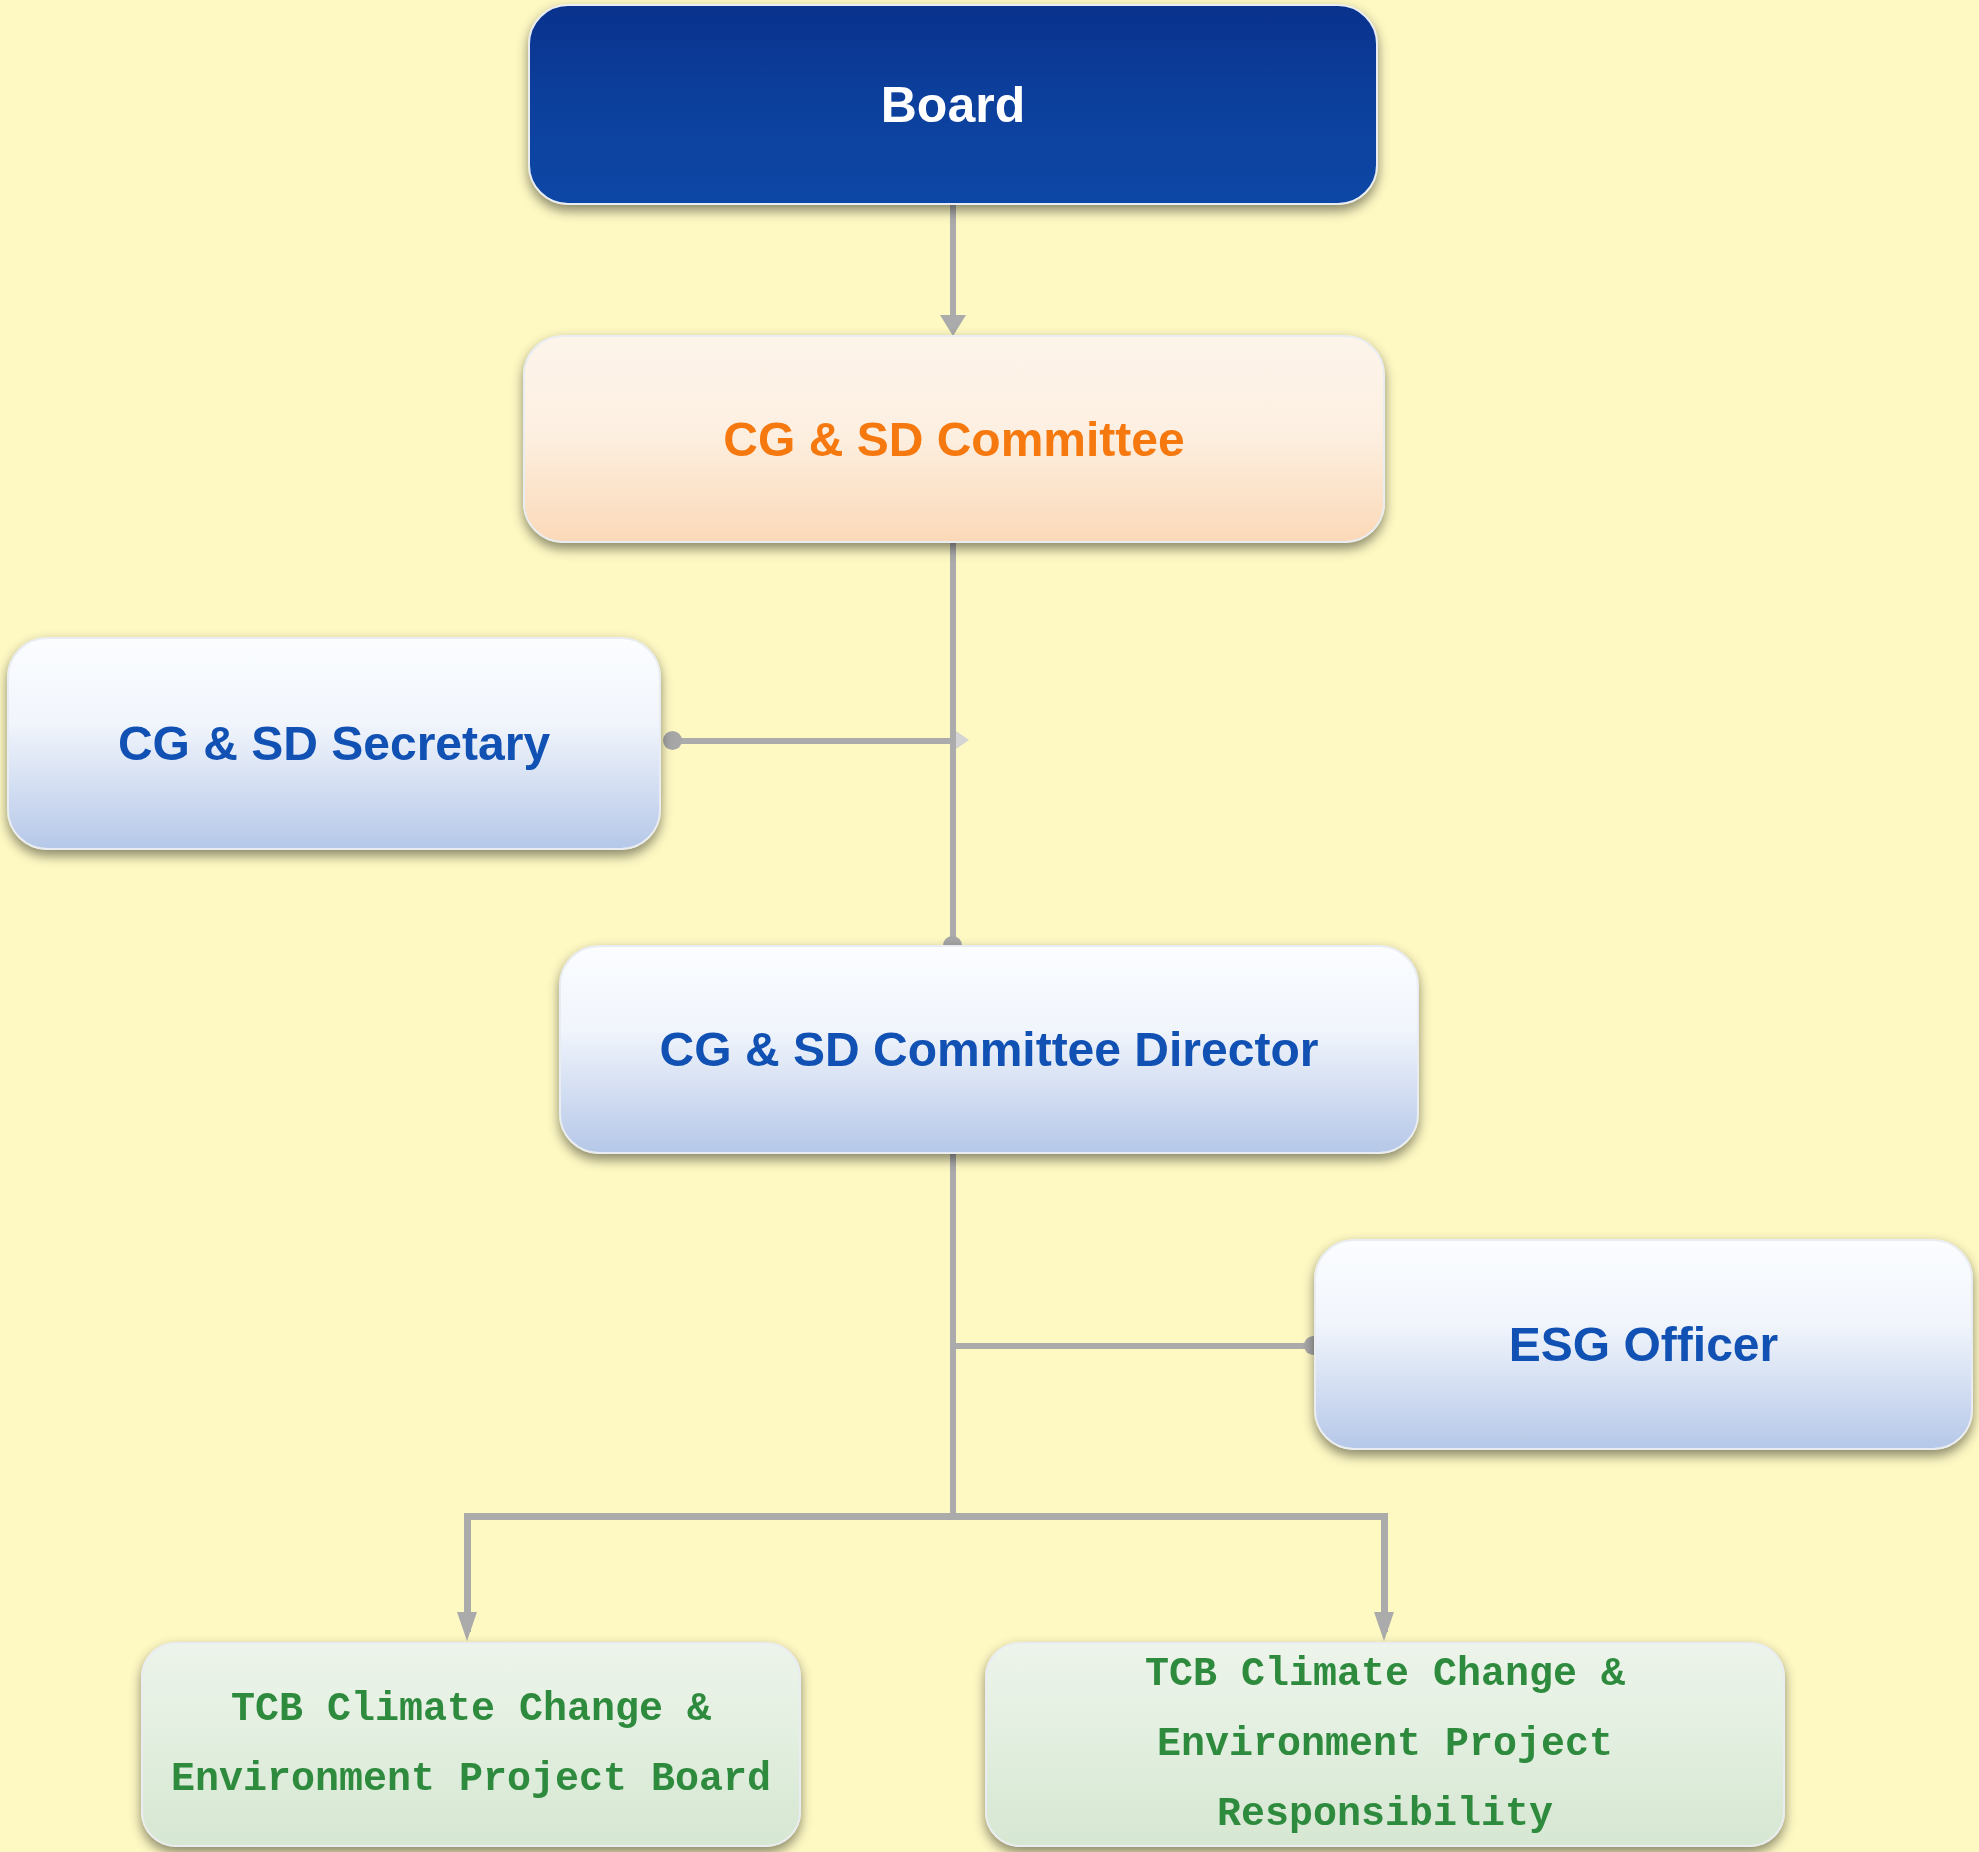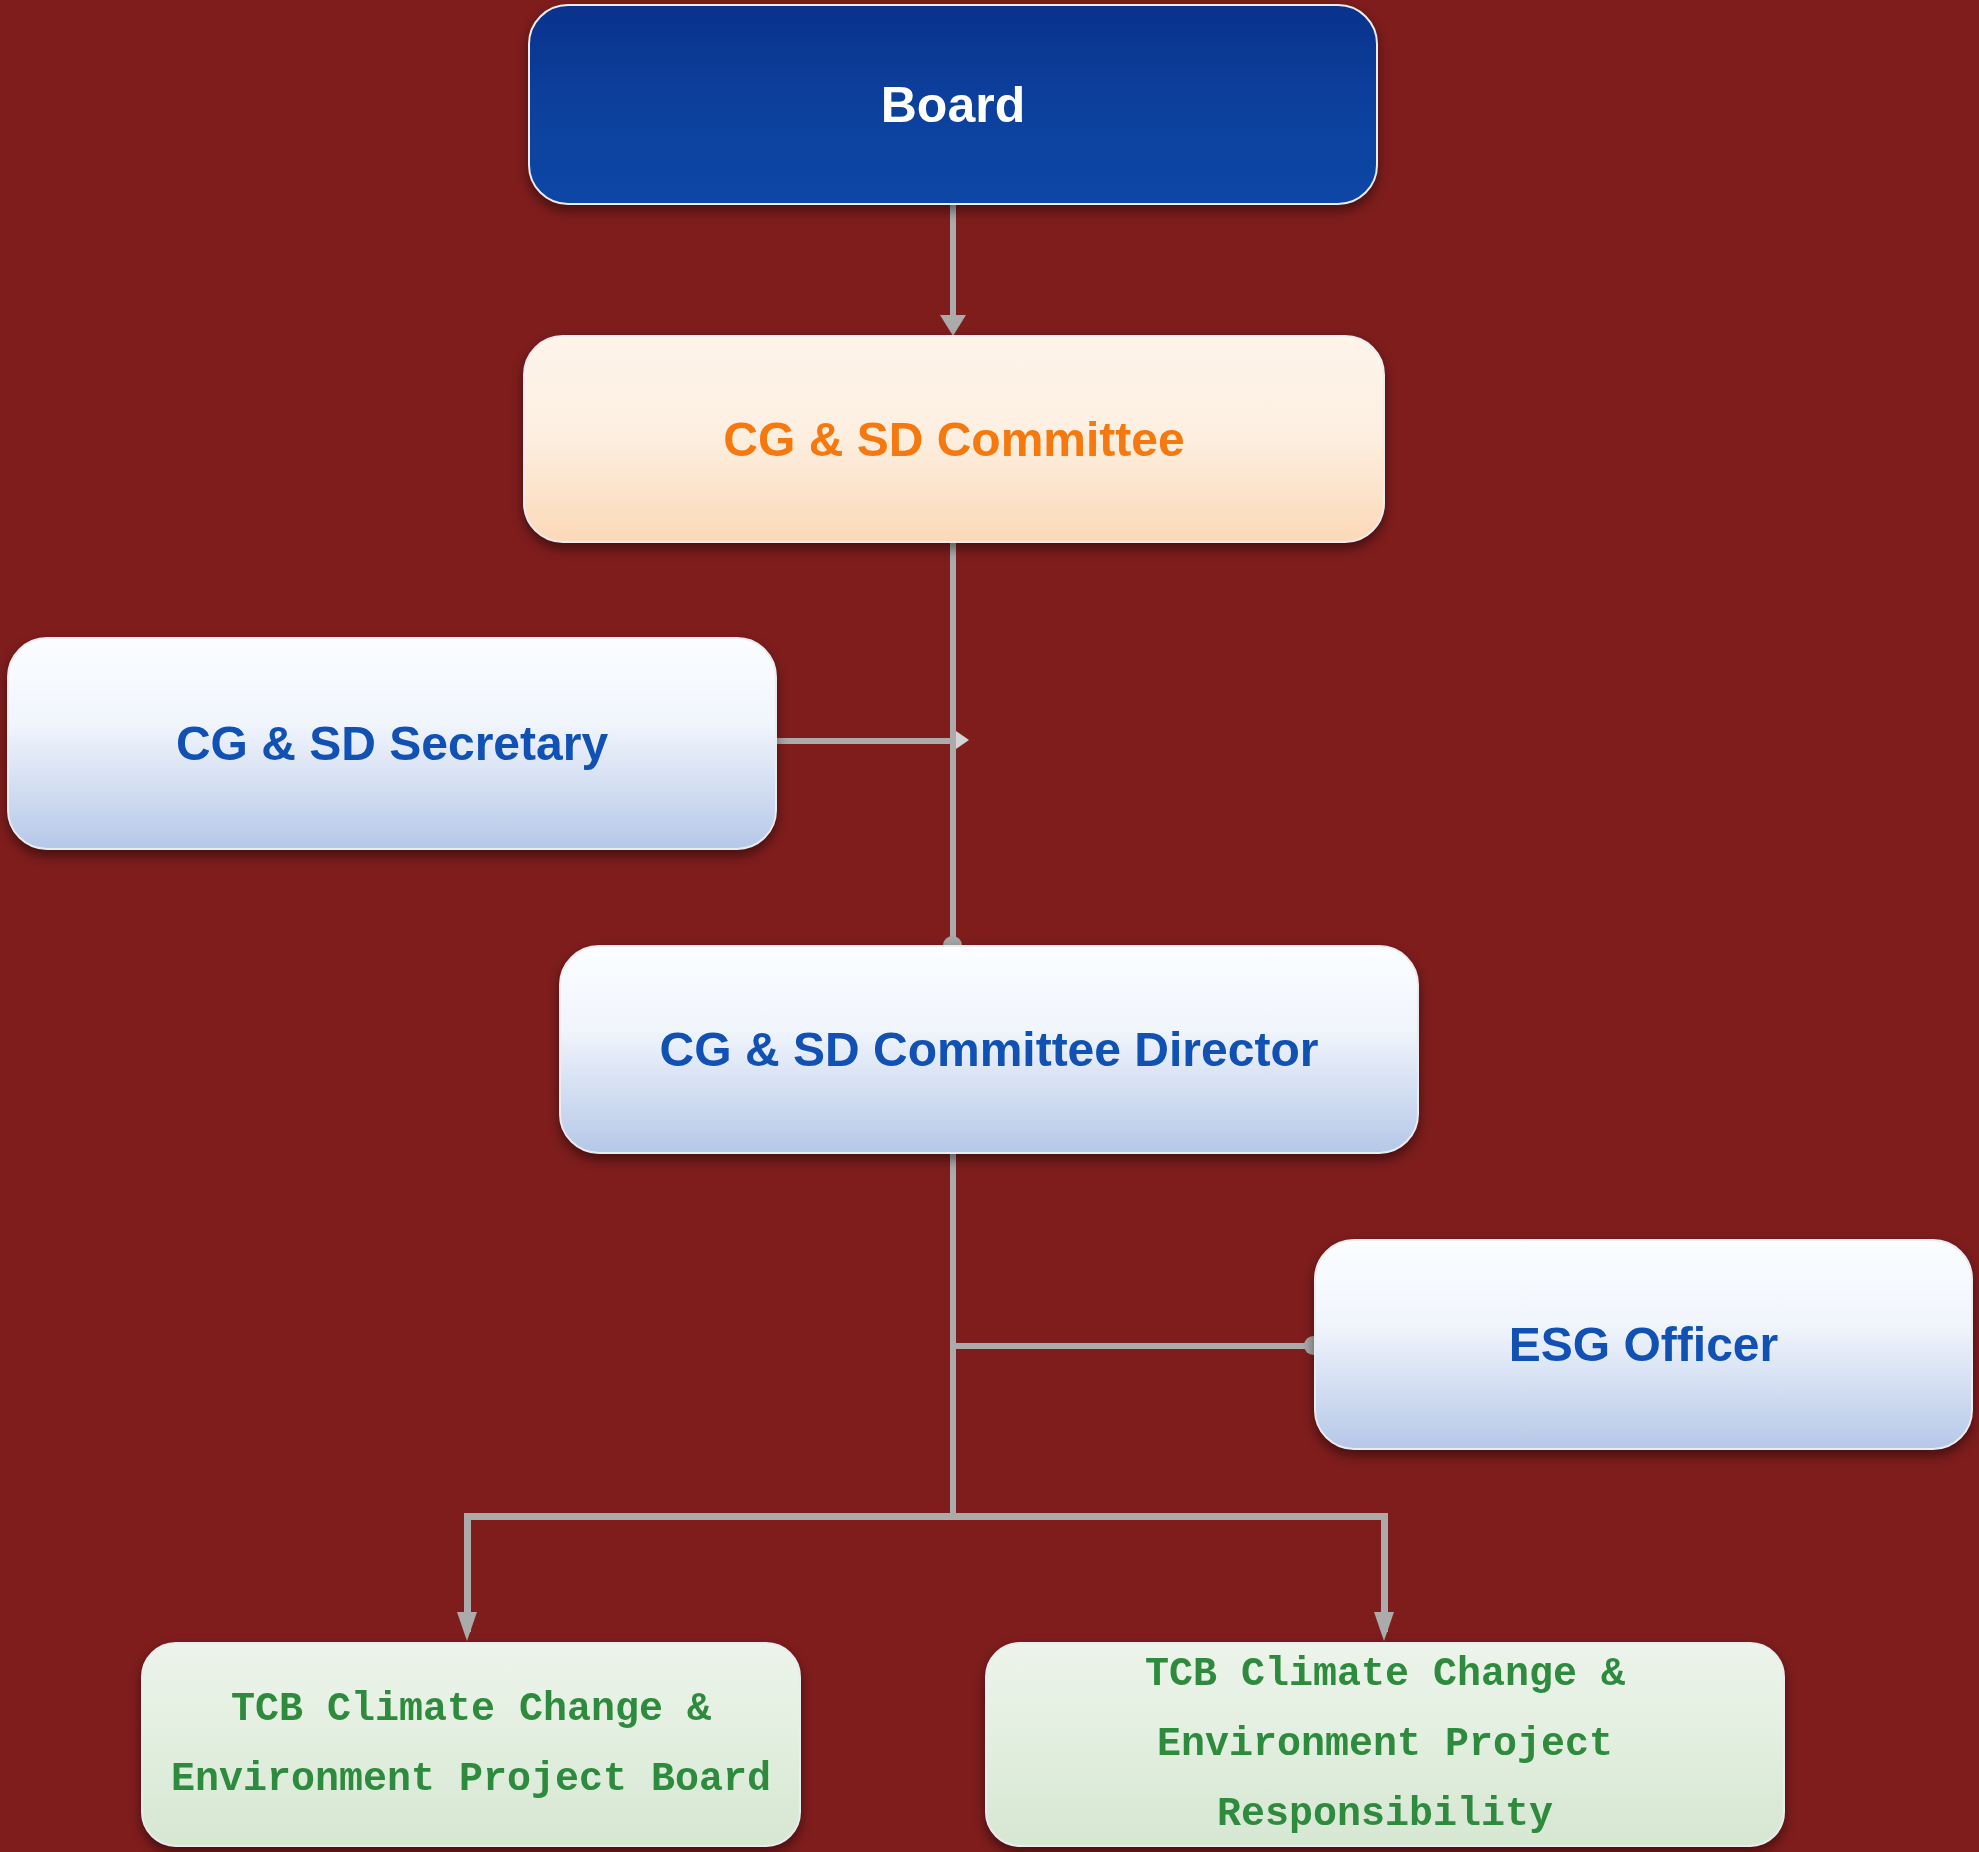--- a/index.html
+++ b/index.html
@@ -1,20 +1,20 @@
 <!DOCTYPE html>
 <html style="font-size:14px"><head>
 <meta charset="utf-8">
 <style>
   html,body{margin:0;padding:0;background:#000;}
   #canvas{
     position:relative;
     width:1979px;
     height:1852px;
-    background:#7f1d1d;
+    background:#fef9c3;
     font-family:"Liberation Sans", sans-serif;
     overflow:hidden;
   }
   .node{
     position:absolute;
     display:flex;
     flex-direction:column;
     align-items:center;
     justify-content:center;
     box-sizing:border-box;
@@ -32,21 +32,21 @@
   }
   .node-committee{
     left:523px; top:335px; width:862px; height:208px;
     background:linear-gradient(180deg,#fdf4ea 0%,#fdf0e2 45%,#fbd9b8 100%);
     color:#f5790f; font-size:48px;justify-content:center;
   }
   .node-blue{
     background:linear-gradient(180deg,#fbfdff 0%,#f1f5fc 40%,#b6c8e8 100%);
     color:#1051b3; font-size:48px;
   }
-  .node-secretary{ left:7px;    top:637px;  width:770px; height:213px; }
+  .node-secretary{ left:7px;    top:637px;  width:654px; height:213px; }
   .node-director { left:523px;  top:945px; width:860px; height:209px;margin-left:36px; }
   .node-esg      { left:1314px; top:1239px; width:659px; height:211px; }
   .node-green{
     background:linear-gradient(180deg,#edf4eb 0%,#e3efe0 45%,#d6e7d2 100%);
     color:#2e8b3e; font-size:40px; line-height:1.75; border-radius:35px;font-family:Liberation Mono, monospace;
   }
   .node-team{ left:141px;  top:1642px; width:660px; height:205px; }
   .node-resp{ left:985px; top:1642px; width:800px; height:205px; }
 
   .connector{ position:absolute; background:#ababab; }

